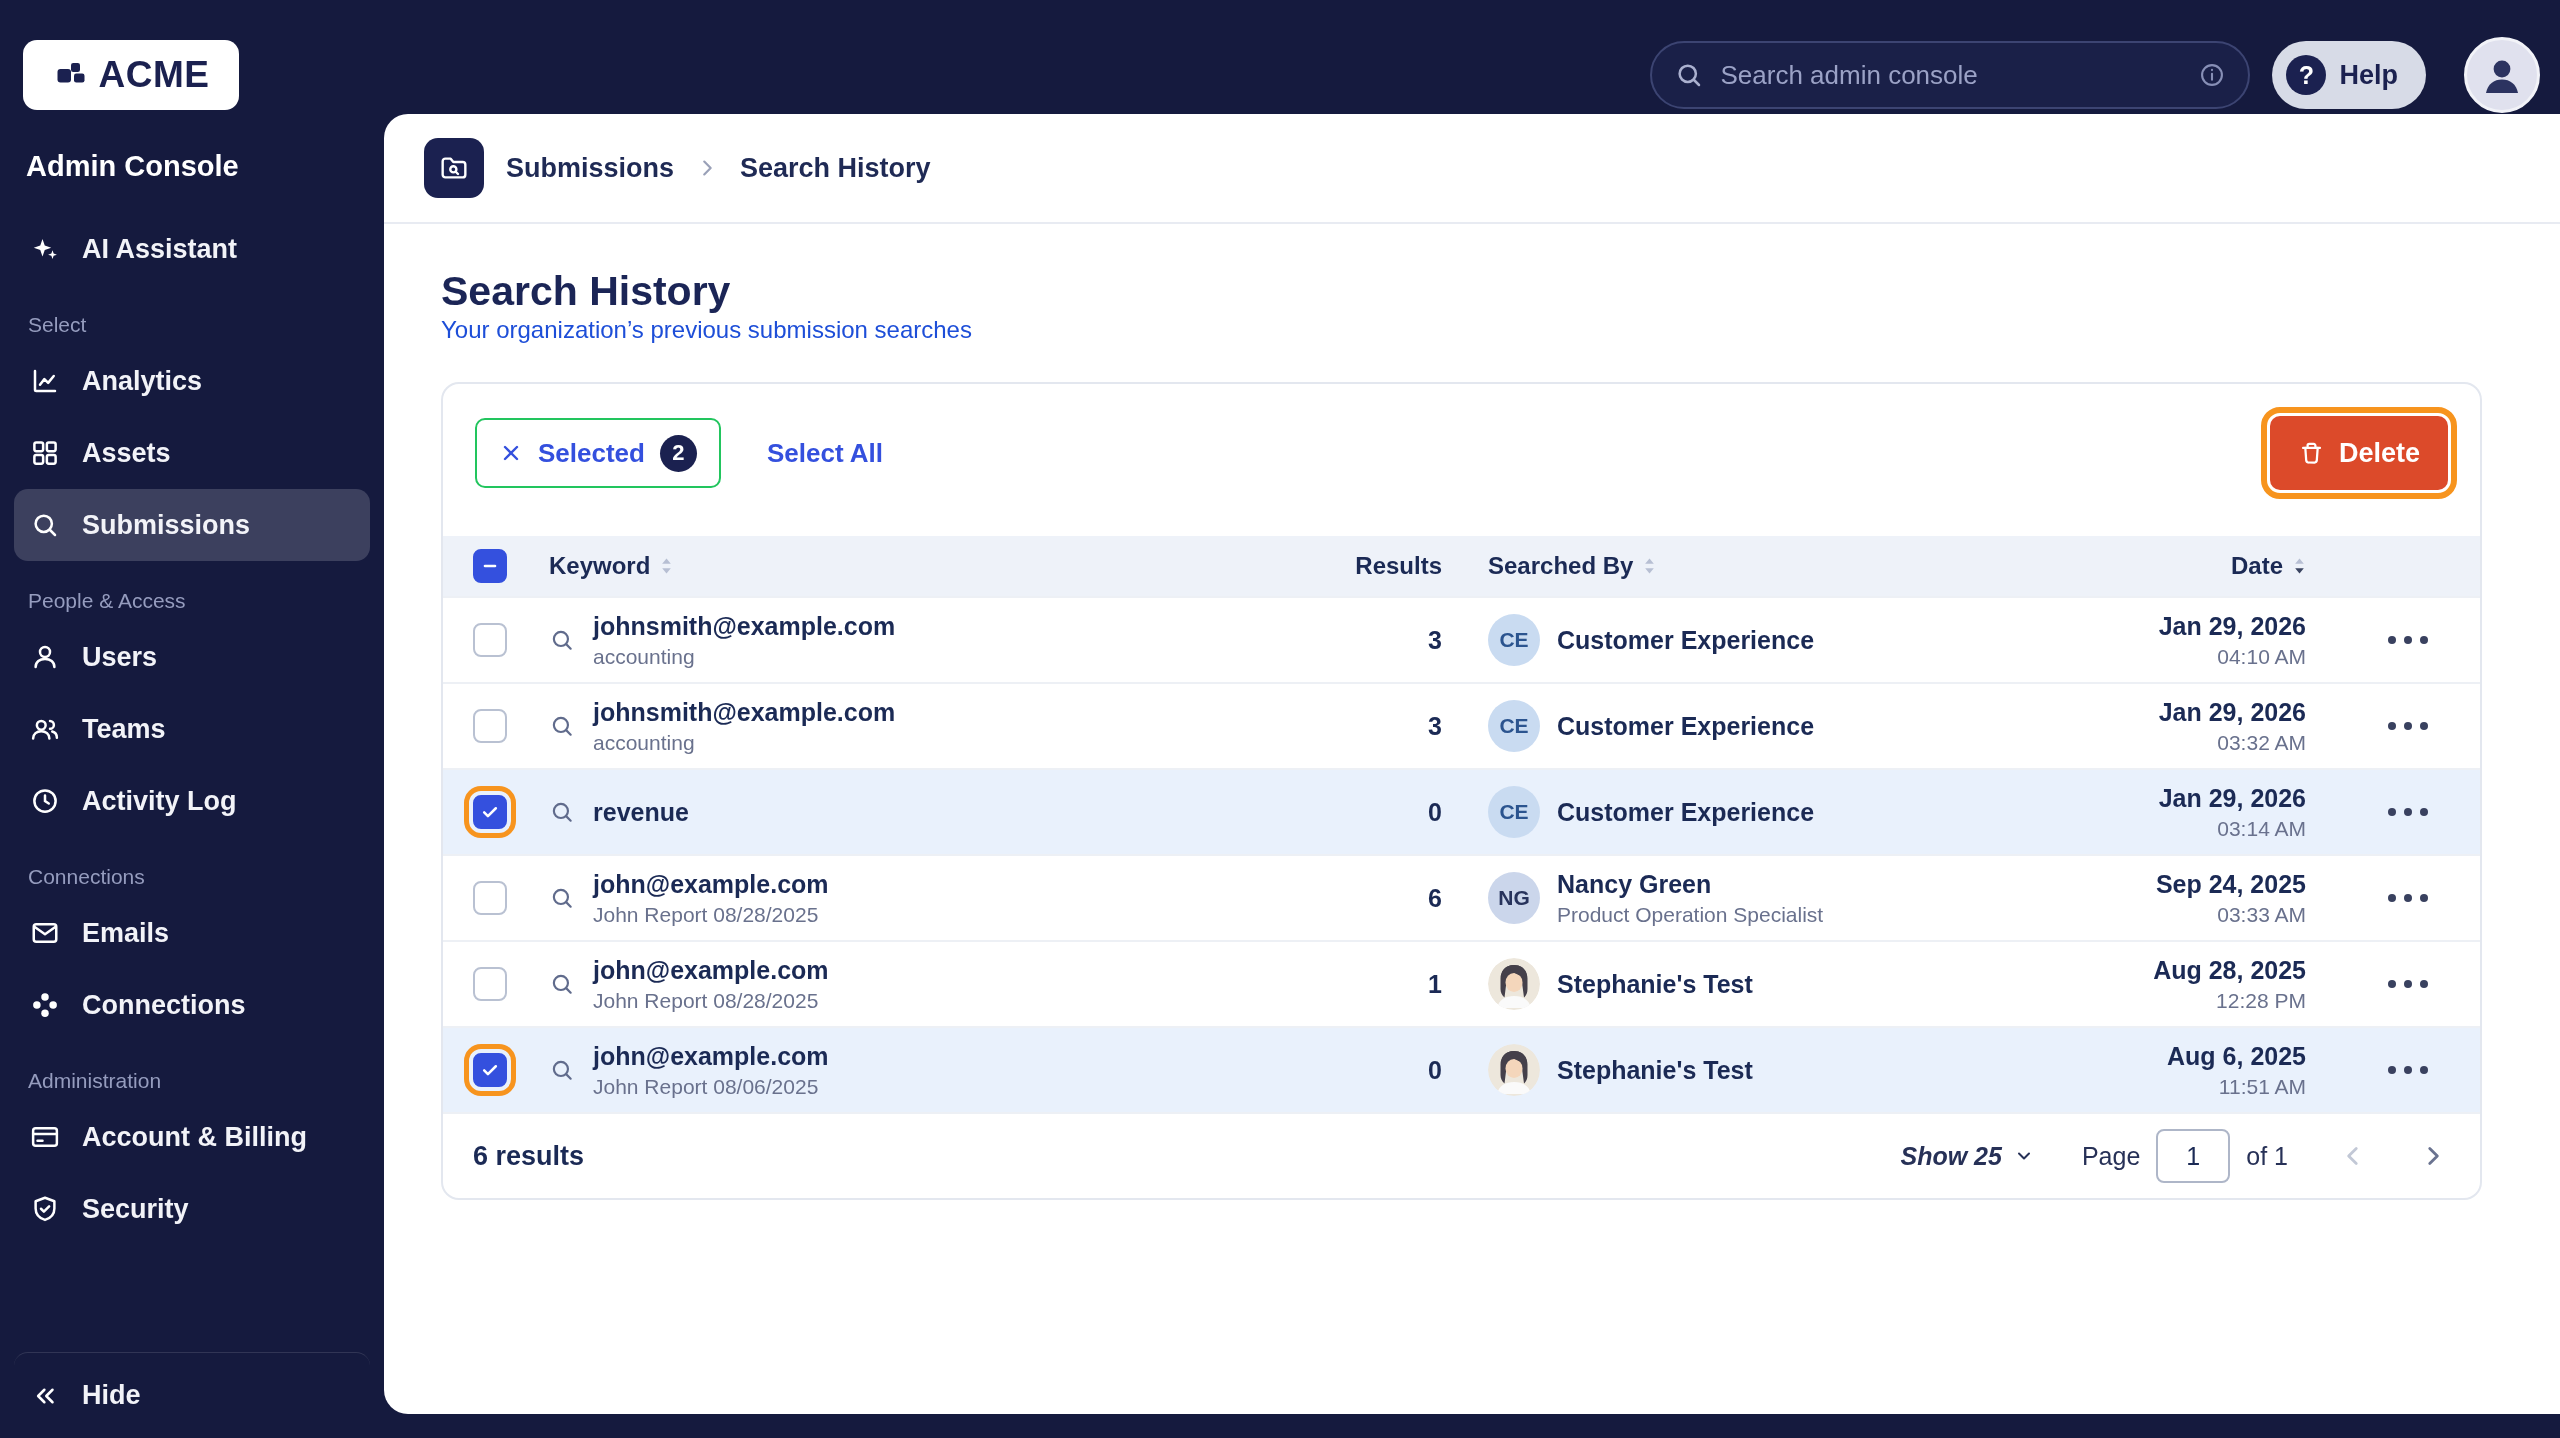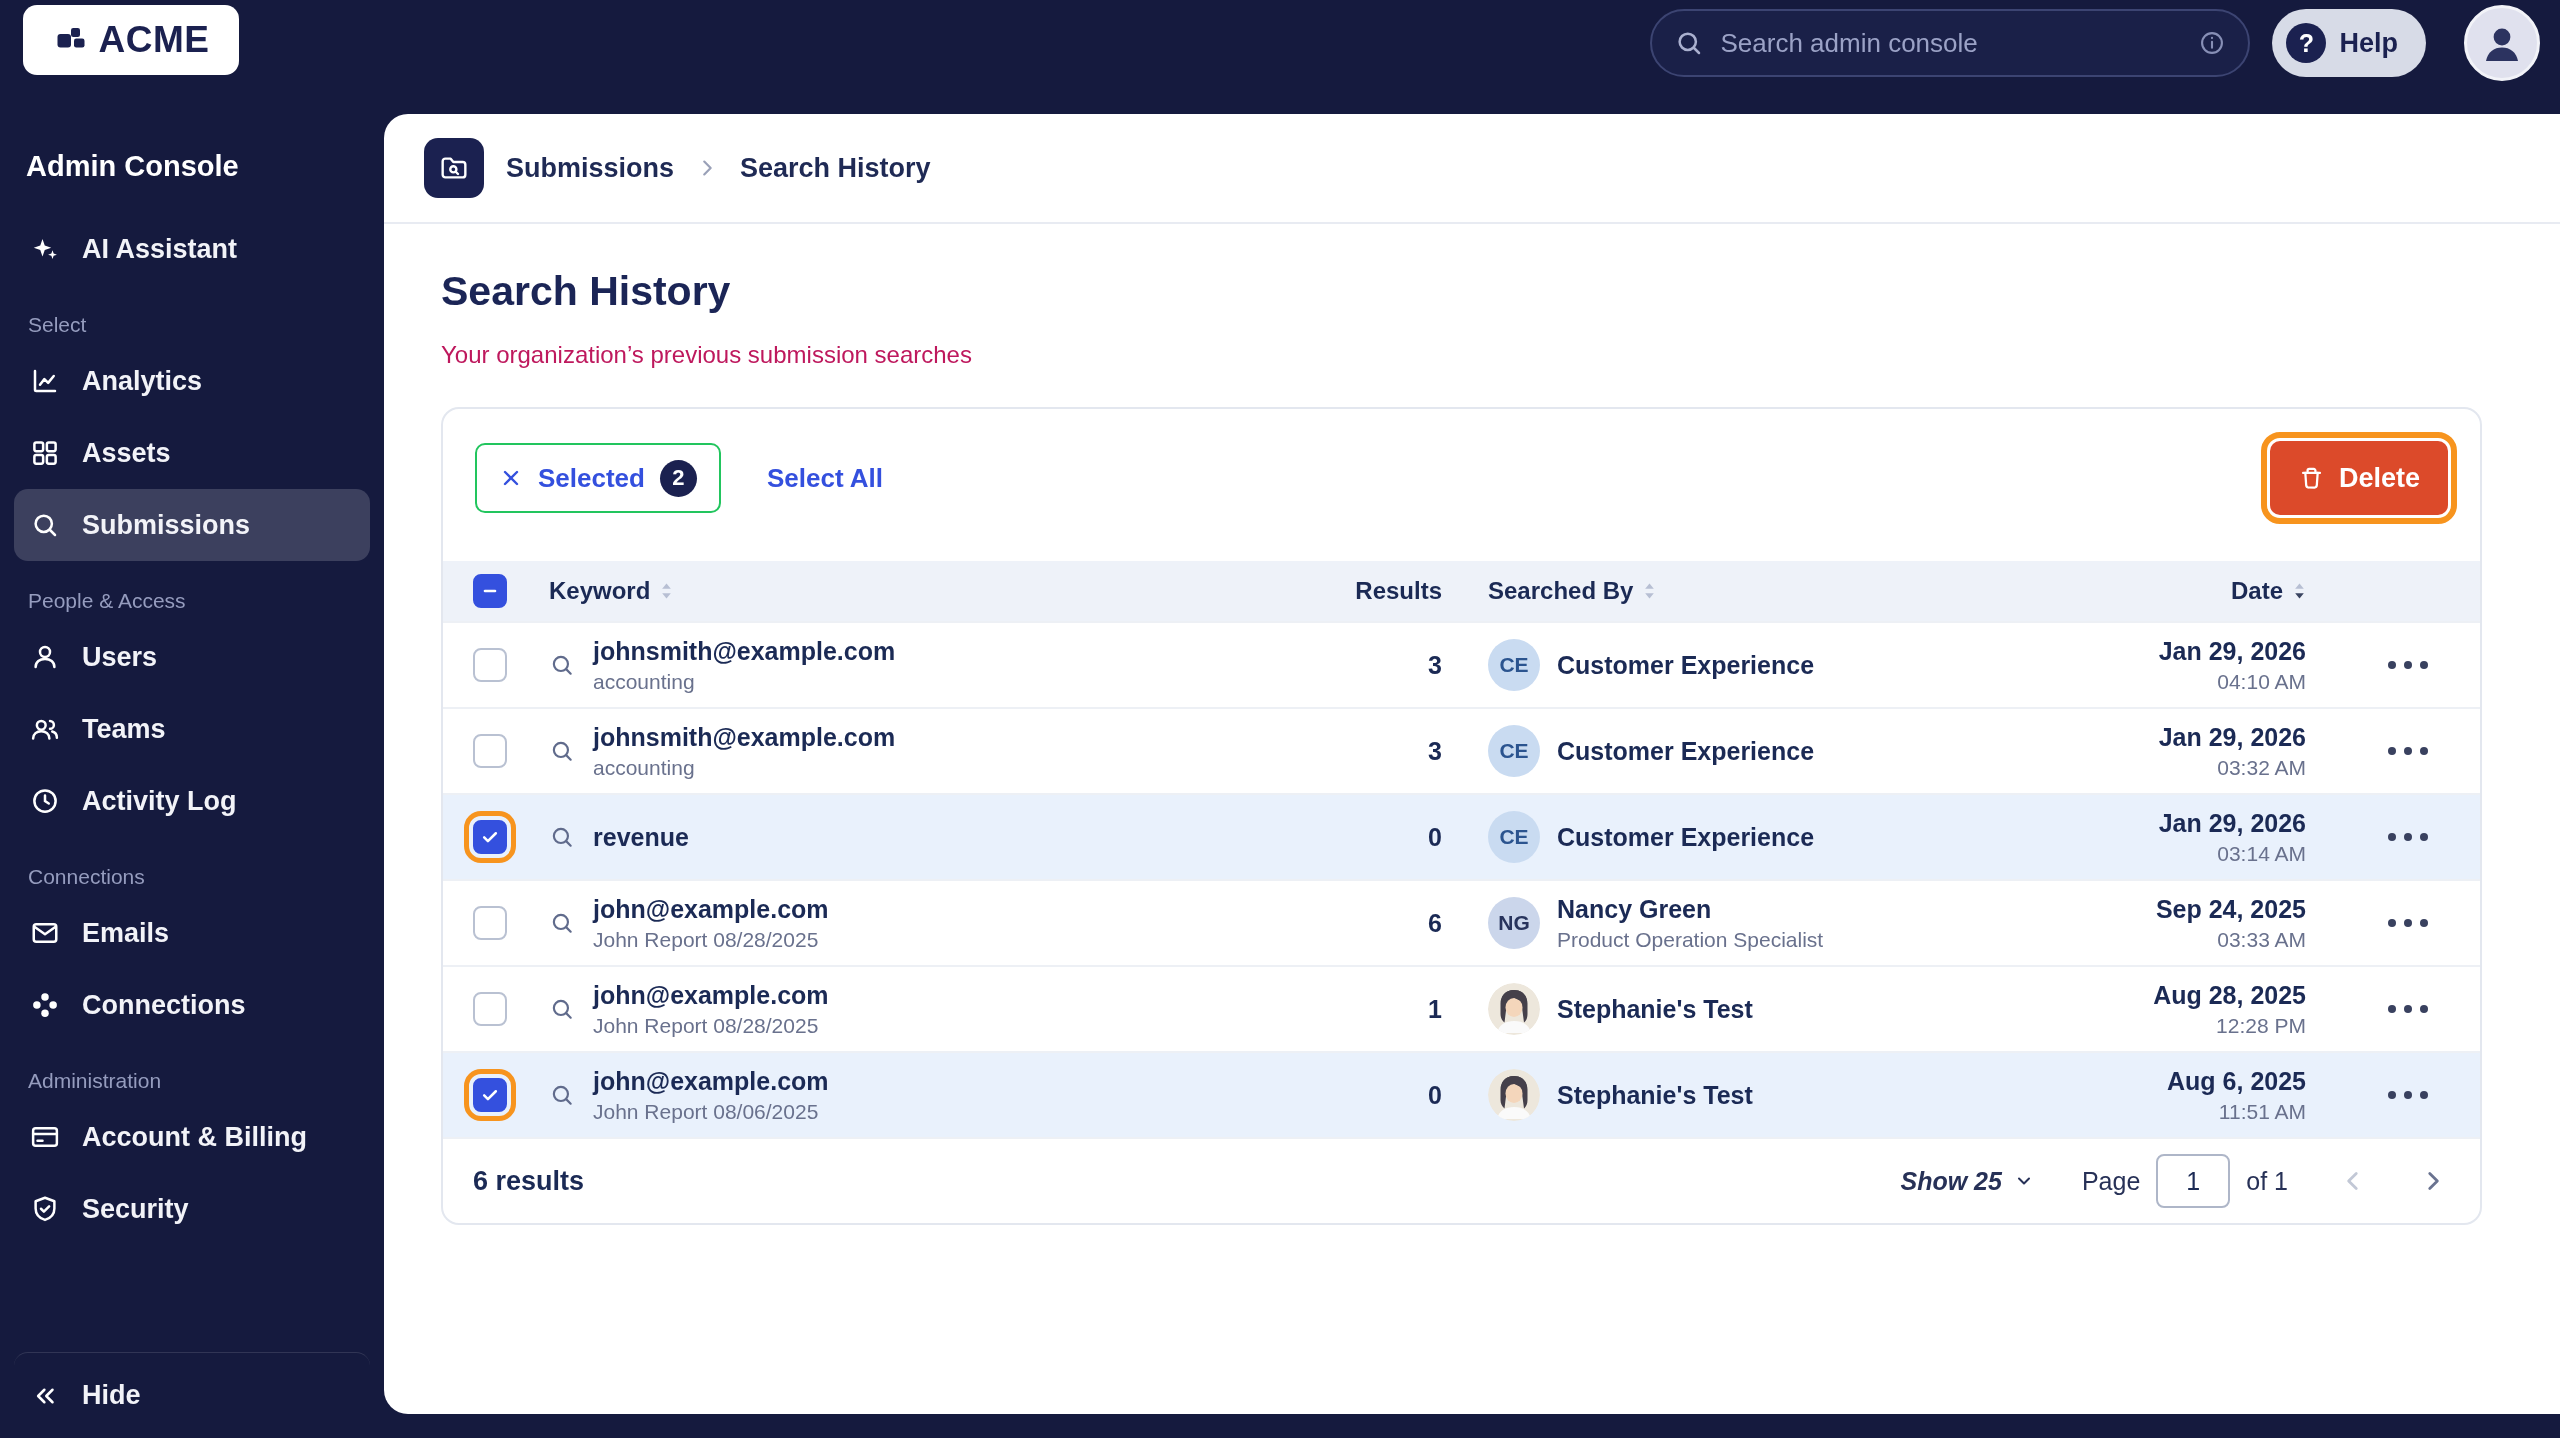--- a/index.html
+++ b/index.html
@@ -5,22 +5,22 @@
   * { margin:0; padding:0; box-sizing:border-box; }
   html,body { width:2560px; height:1438px; overflow:hidden; }
   body {
     font-family:"Liberation Sans","DejaVu Sans",sans-serif;
     background:#151A3E; color:#1B2A55;
     position:relative;
   }
   svg { display:block; }
 
   
-  .topbar{ position:absolute; top:5px; left:0; width:2560px; height:114px;
-    display:flex; align-items:flex-start; padding:0 20px 0 23px; }
+  .topbar{ position:absolute; top:18px; left:0; width:2560px; height:114px;
+    display:flex; align-items:center; padding:0 20px 0 23px; }
   .logo-box{ background:#fff; border-radius:14px; height:70px; width:216px;
     display:flex; align-items:center; justify-content:center; gap:10px; }
   .logo-text{ font-size:37px; font-weight:800; color:#1B2150; letter-spacing:.5px; }
   .topbar-right{ margin-left:auto; display:flex; align-items:center; }
   .search-pill{ width:600px; height:68px; border:2px solid #3C4472; border-radius:34px;
     background:#1A2048; display:flex; align-items:center; padding:0 22px; gap:16px; }
   .search-pill input{ flex:1; background:transparent; border:none; outline:none;
     font-family:inherit; font-size:26px; color:#E8EAF5; }
   .search-pill input::placeholder{ color:#9BA2C6; }
   .help-btn{ margin-left:22px; height:68px; border-radius:34px; background:#D7DBE7;
@@ -47,21 +47,21 @@
     background:#fff; border-radius:24px 0 0 24px; display:flex; flex-direction:column; overflow:hidden; }
   .crumb-bar{ height:110px; display:flex; align-items:center; gap:22px; padding:0 40px;
     border-bottom:2px solid #E8EBF2; flex:none; }
   .crumb-badge{ width:60px; height:60px; background:#1B2150; border-radius:14px;
     display:flex; align-items:center; justify-content:center; }
   .crumb-link{ font-size:27px; font-weight:700; color:#1F2A55; cursor:pointer; }
   .crumb-current{ font-size:27px; font-weight:700; color:#1F2A55; }
 
   .content{ padding:44px 78px 0 57px; }
   .page-title{ font-size:41px; font-weight:800; color:#1B2556; }
-  .page-subtitle{ font-size:24px; color:#be185d; margin-top:26px; }
+  .page-subtitle{ font-size:24px; color:#1d4ed8; margin-top:1px; }
 
   
   .card{ margin-top:38px; border:2px solid #E3E7EF; border-radius:18px; background:#fff; }
   .toolbar{ display:flex; align-items:center; padding:32px 32px 46px 32px; }
   .selected-btn{ height:70px; display:flex; align-items:center; gap:15px; padding:0 22px;
     background:#fff; border:2px solid #22c55e; border-radius:10px; cursor:pointer; }
   .selected-btn .sel-label{ font-size:26px; font-weight:700; color:#3450DE; }
   .sel-badge{ width:37px; height:37px; border-radius:50%; background:#1B2150; color:#fff;
     font-size:22px; font-weight:700; display:flex; align-items:center; justify-content:center; }
   .select-all{ margin-left:46px; font-size:26px; font-weight:700; color:#3450DE;

